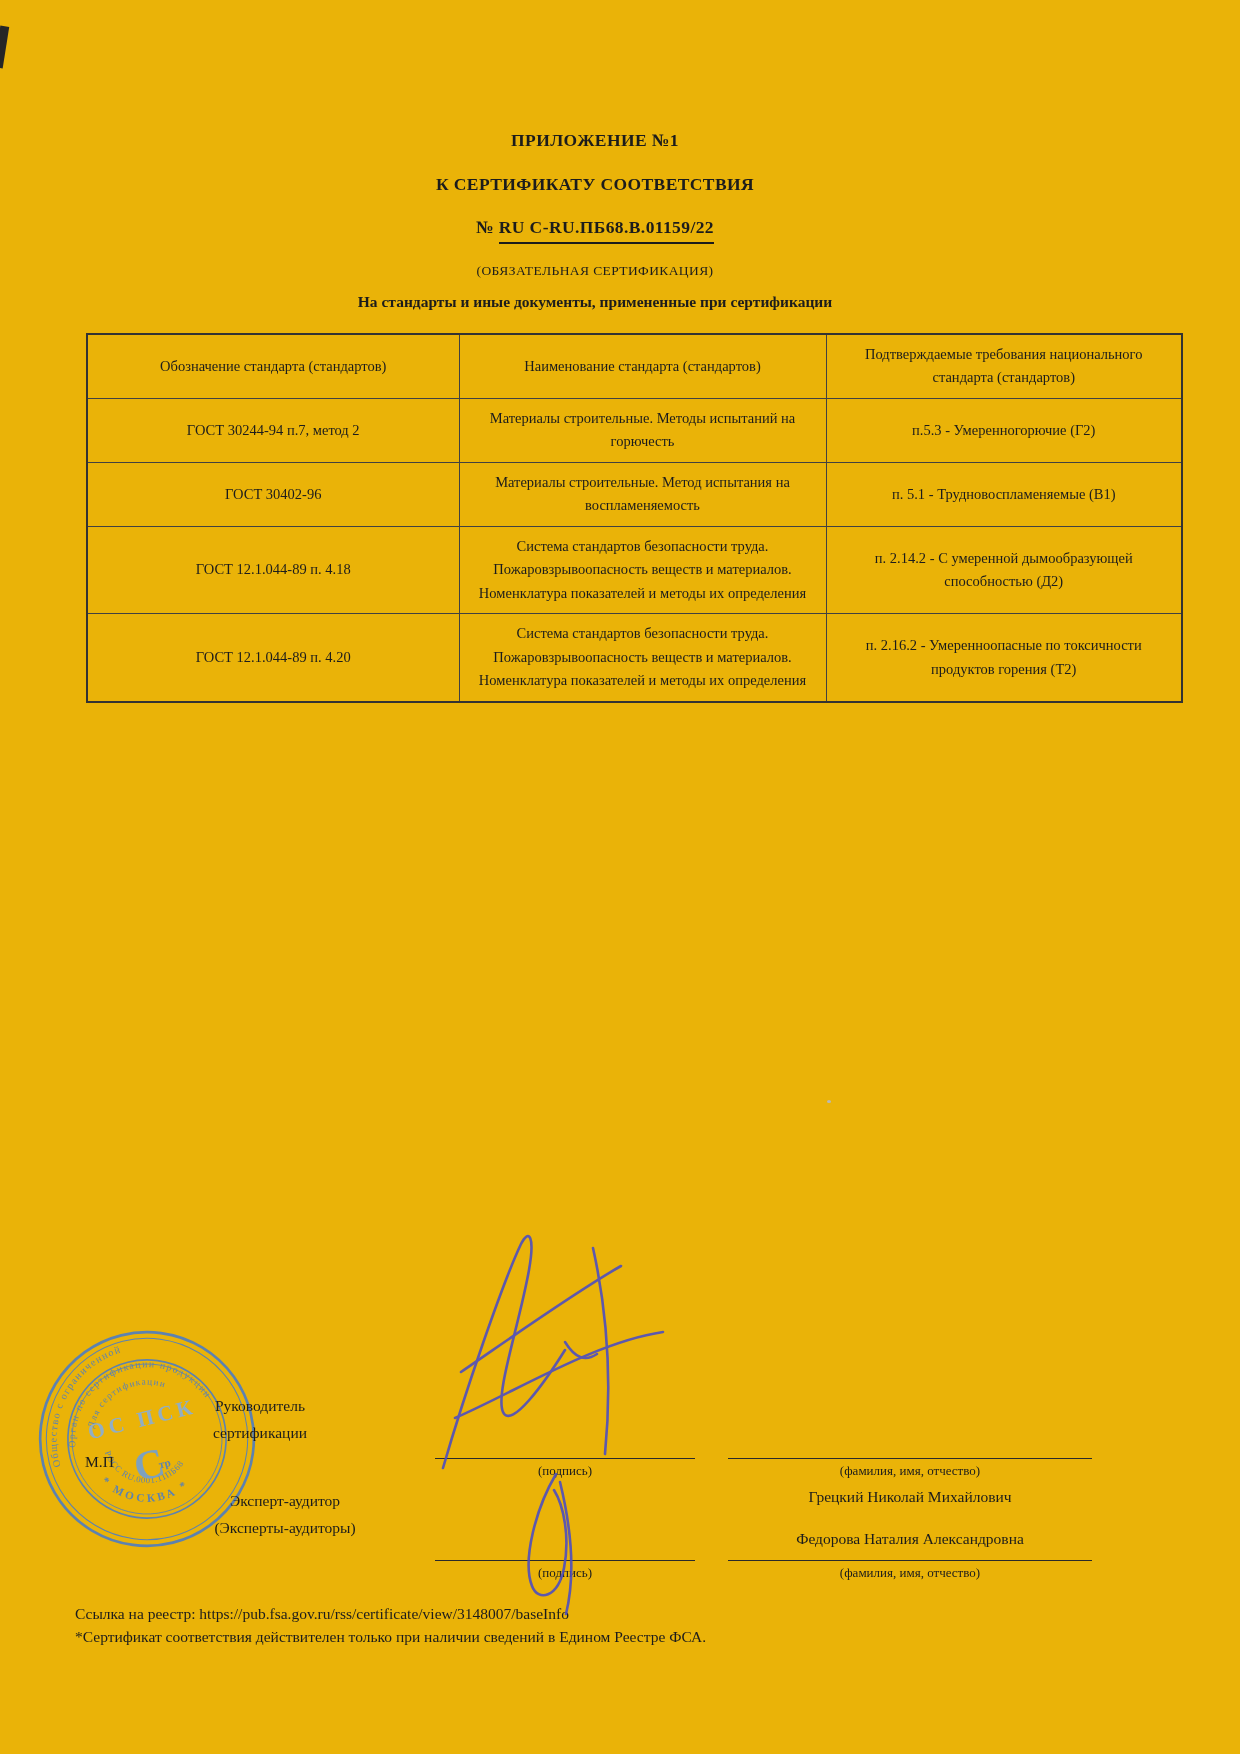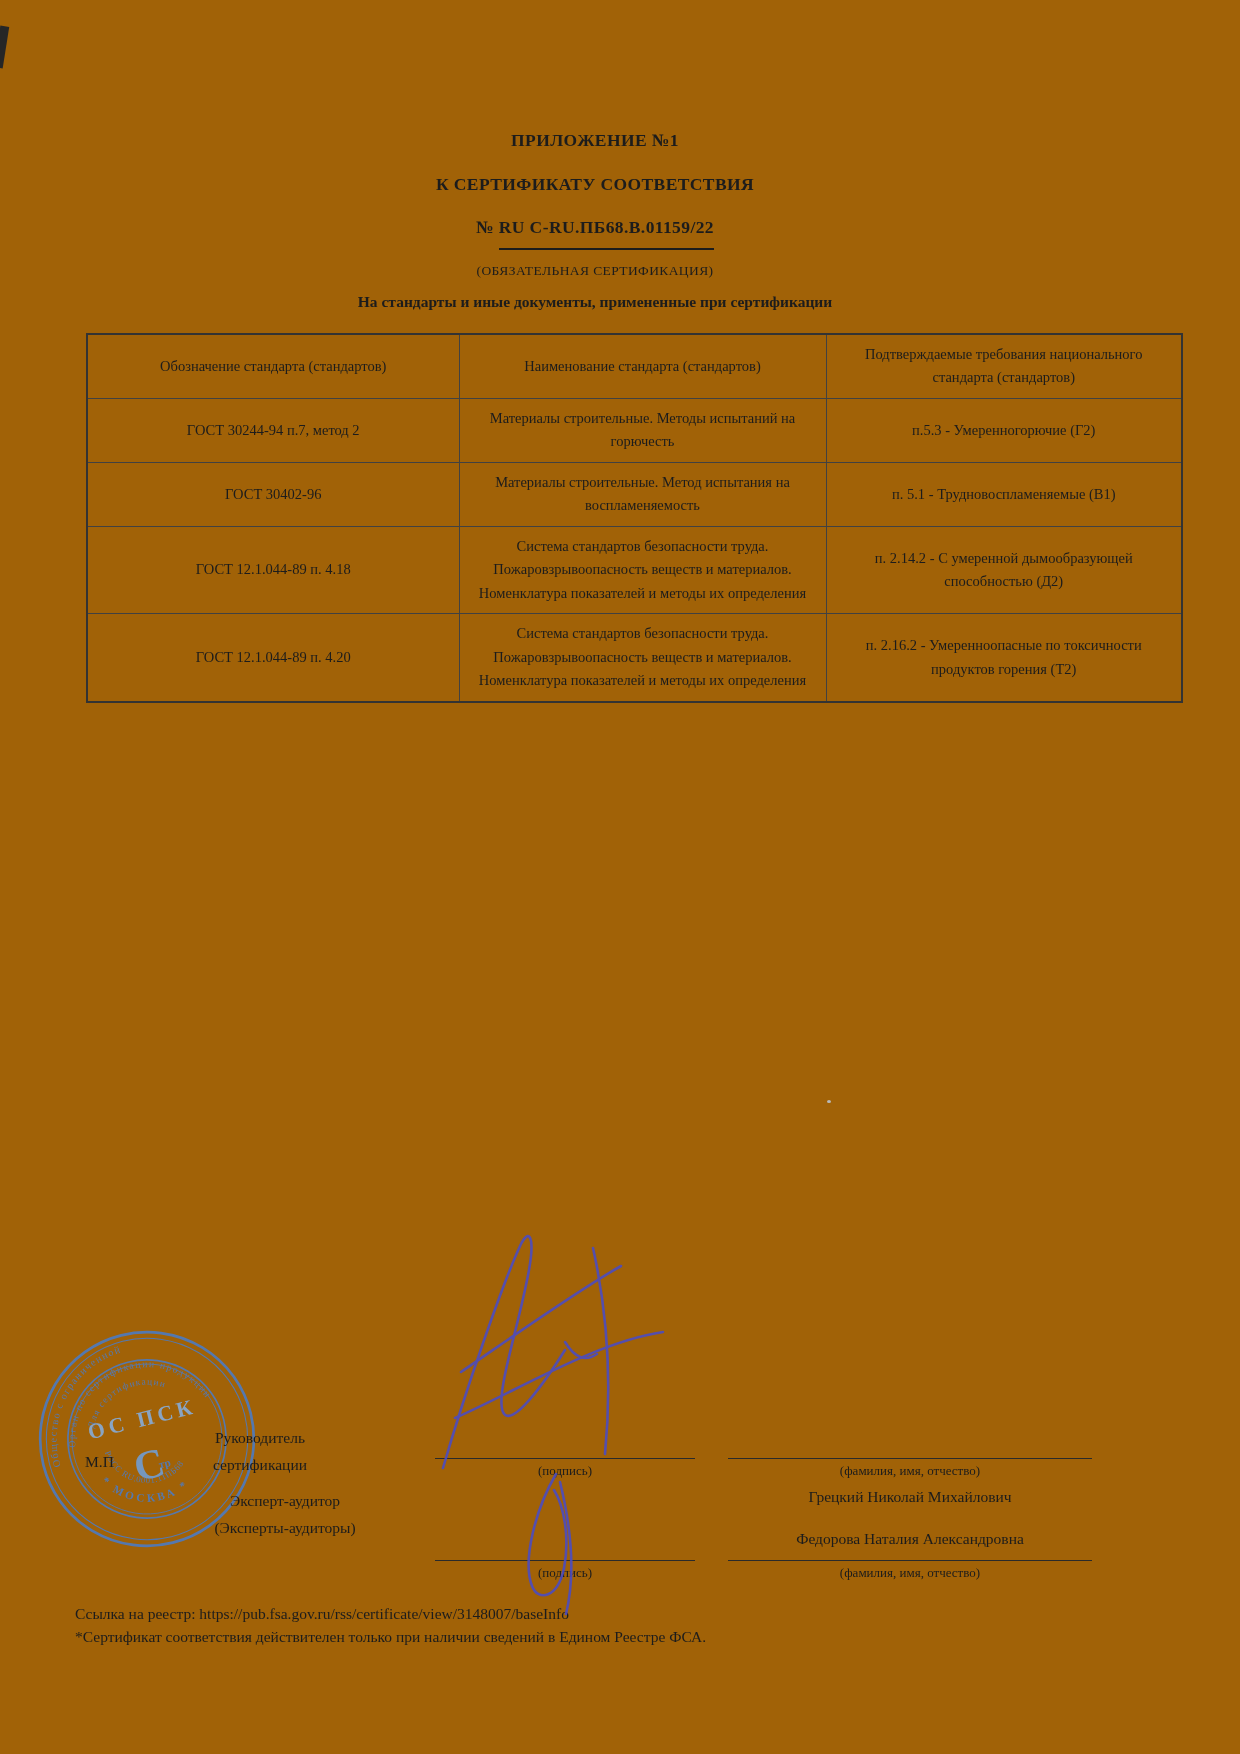--- a/index.html
+++ b/index.html
@@ -1,47 +1,47 @@
 <!DOCTYPE html>
 <html><head>
 <meta charset="utf-8">
 <style>
   html,body{margin:0;padding:0;background:#e8e8e8;}
   .doc{
     position:relative;
     width:1240px;height:1754px;
-    background:#a16207;
+    background:#eab308;
     font-family:"Liberation Serif", serif;
     color:#1c1c1c;
     overflow:hidden;
   }
   .scan-artifact{
     position:absolute;left:-3px;top:26px;width:9px;height:42px;
     background:#262626;transform:rotate(9deg);
   }
   .speck{position:absolute;left:827px;top:1100px;width:4px;height:3px;background:#b9b9b9;border-radius:50%;}
   .center-line{position:absolute;left:0;width:1190px;text-align:center;}
   .t-main{font-size:17.5px;font-weight:bold;letter-spacing:.4px;}
   .t-cert{font-size:13.5px;font-weight:normal;letter-spacing:.4px;}
   .t-sub{font-size:15.5px;font-weight:bold;}
-  .cert-num-underline{border-bottom:2px solid #1c1c1c;padding-bottom:11px;}
+  .cert-num-underline{border-bottom:2px solid #1c1c1c;padding-bottom:5px;}
   table.standards{
     position:absolute;left:70px;top:333px;width:1095px;
     border-collapse:collapse;table-layout:fixed;
     font-size:14.5px;line-height:1.62;
   }
   table.standards th, table.standards td{
     border:1px solid #414141;
     text-align:center;vertical-align:middle;
     padding:8px 14px;font-weight:normal;
   }
   table.standards{border:2px solid #333;margin-left:16px;}
   col.c1{width:372px;} col.c2{width:367px;} col.c3{width:356px;}
   .sig-area{position:absolute;left:0;top:0;width:100%;height:100%;}
-  .role-block{position:absolute;left:60px;top:1392px;width:400px;text-align:center;font-size:15.5px;line-height:27px;z-index:2;margin-top:32px;}
+  .role-block{position:absolute;left:60px;top:1392px;width:400px;text-align:center;font-size:15.5px;line-height:27px;z-index:2;}
   .mp{position:absolute;left:85px;top:1453px;font-size:15.5px;z-index:2;}
   .expert-block{position:absolute;left:85px;top:1487px;width:400px;text-align:center;font-size:15.5px;line-height:27px;z-index:2;}
   .sig-line{position:absolute;border-top:1.6px solid #2a2a2a;z-index:2;}
   .caption{position:absolute;text-align:center;font-size:13px;z-index:2;}
   .fio{position:absolute;text-align:center;font-size:15.5px;z-index:2;}
   .footer-line{position:absolute;left:75px;font-size:15.5px;z-index:2;}
   .stamp{position:absolute;left:34px;top:1326px;width:226px;height:226px;transform:rotate(-14deg);opacity:.88;z-index:1;}
   .handsig{position:absolute;z-index:3;}
   .stamp text{font-family:"Liberation Serif", serif;}
 </style>

